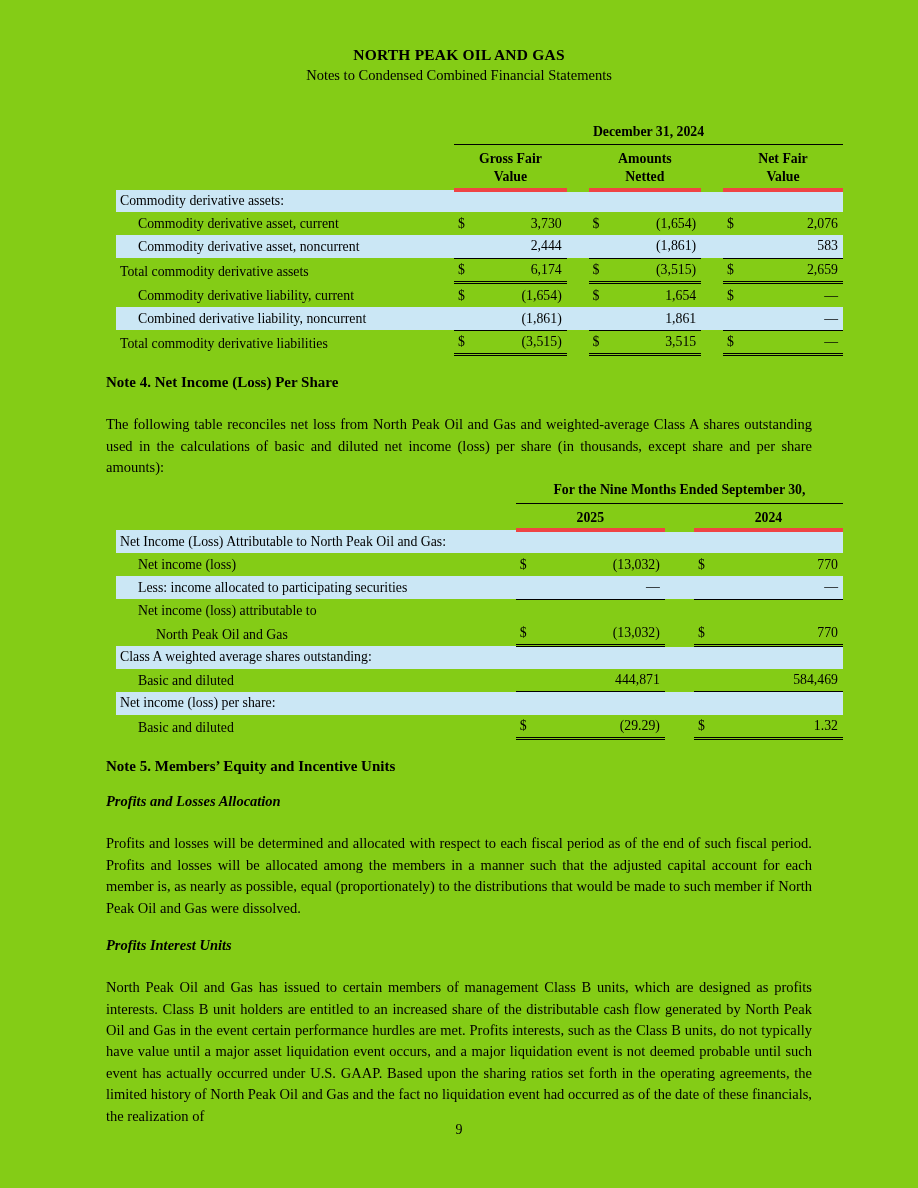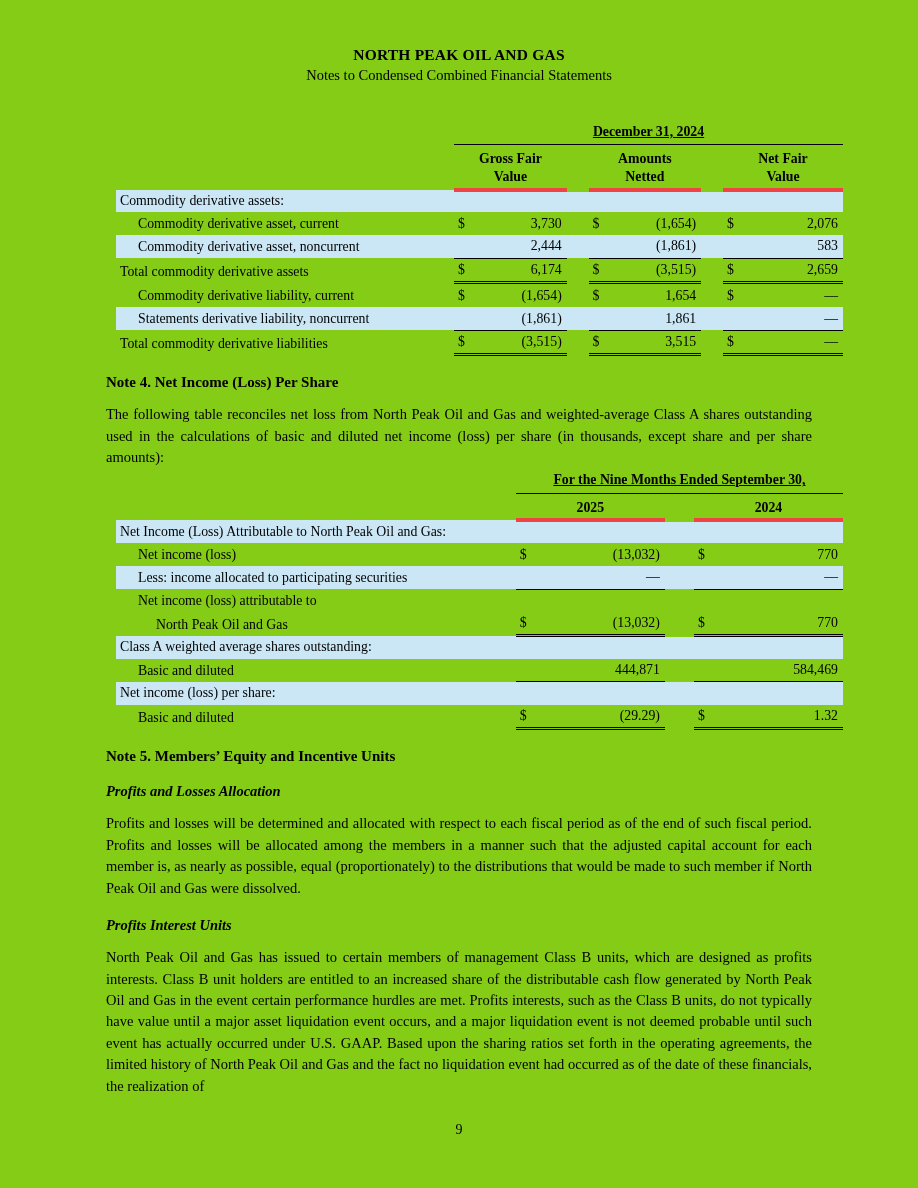--- a/index.html
+++ b/index.html
@@ -34,21 +34,20 @@
     vertical-align:bottom;
     line-height:1.32;
     overflow:hidden;
     white-space:nowrap;
   }
   table.fin tr.hl td { background:var(--hl, #cbe7f5); }
   table.fin .period {
     text-align:center; font-weight:bold;
     border-bottom:1px solid #000;
     padding-bottom:3px;
-    text-decoration:underline;
   }
   table.fin .chead {
     text-align:center; font-weight:bold;
     border-bottom:4px solid #ef4444;
     white-space:normal; line-height:1.3;
     padding-top:5px; padding-bottom:2px;
   }
   table.fin .d { text-align:left; padding-left:4px; }
   table.fin .v { text-align:right; padding-right:5px; }
   table.fin .u1 { border-bottom:1px solid #000; }
@@ -66,21 +65,21 @@
     margin-top:18px;
   }
   .sub-heading {
     font-size:14.5px; font-weight:bold; font-style:italic;
     margin-top:18px;
   }
   p.body-text {
     font-size:14.5px;
     line-height:1.48;
     text-align:justify;
-    margin-top:13px;
+    margin-top:23px;
   }
   .page-footer {
     position:absolute;
     bottom:50px; left:0; right:0;
     text-align:center;
     font-size:14px;
   }
 </style>
 </head>
 <body>
@@ -159,21 +158,21 @@
           <td class="d">$</td>
           <td class="v">(1,654)</td>
           <td class="gap"></td>
           <td class="d">$</td>
           <td class="v">1,654</td>
           <td class="gap"></td>
           <td class="d">$</td>
           <td class="v">—</td>
         </tr>
         <tr class="hl">
-          <td class="lbl ind1">Statements derivative liability, noncurrent</td>
+          <td class="lbl ind1">Combined derivative liability, noncurrent</td>
           <td class="d u1"></td>
           <td class="v u1">(1,861)</td>
           <td class="gap"></td>
           <td class="d u1"></td>
           <td class="v u1">1,861</td>
           <td class="gap"></td>
           <td class="d u1"></td>
           <td class="v u1">—</td>
         </tr>
         <tr>

